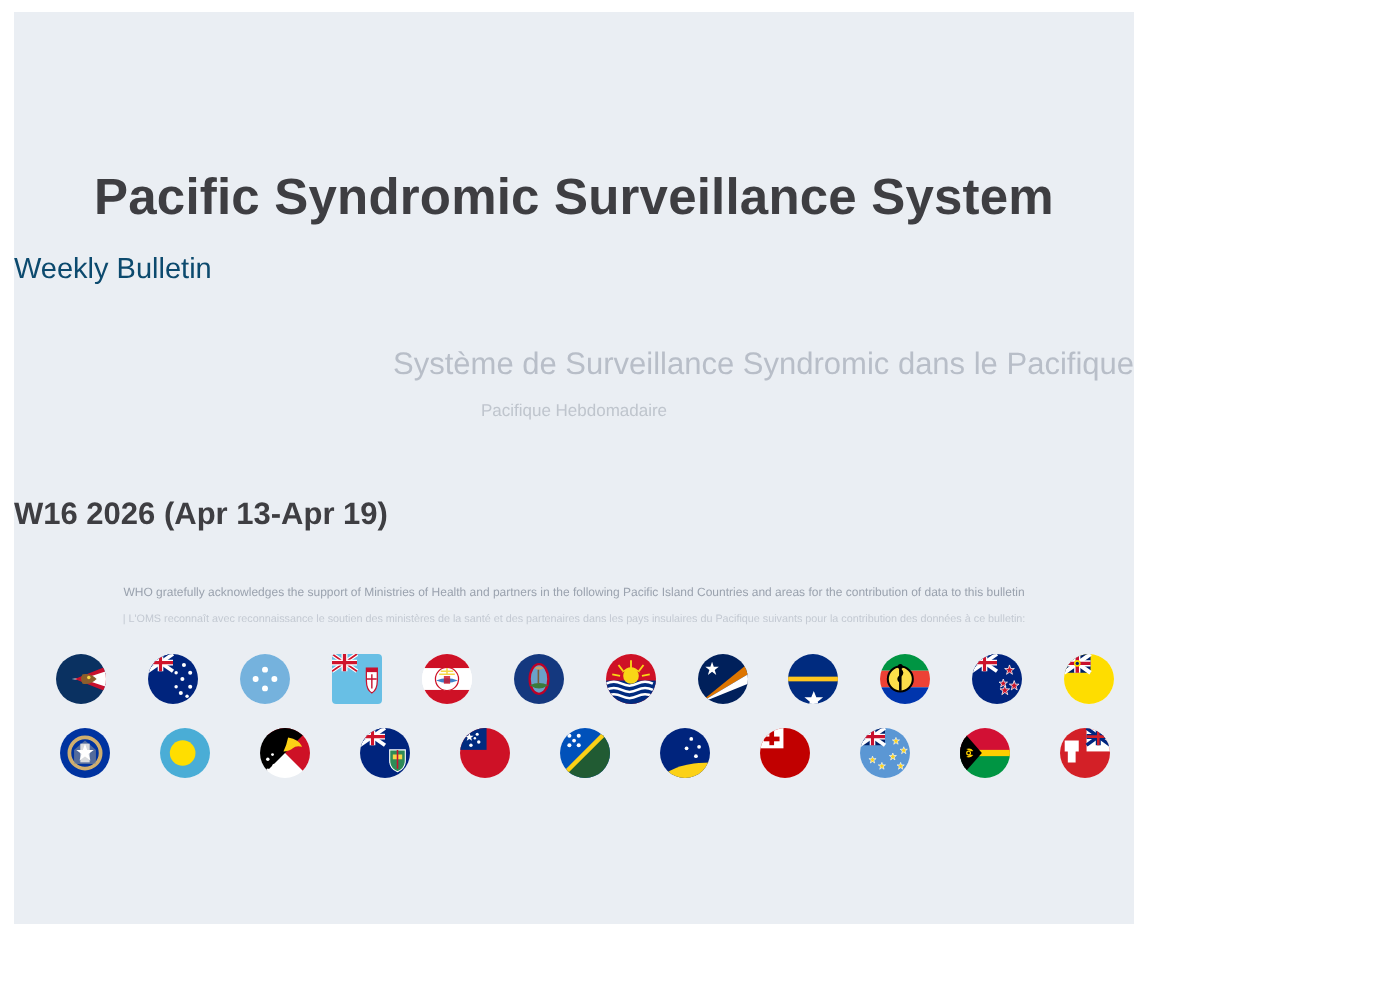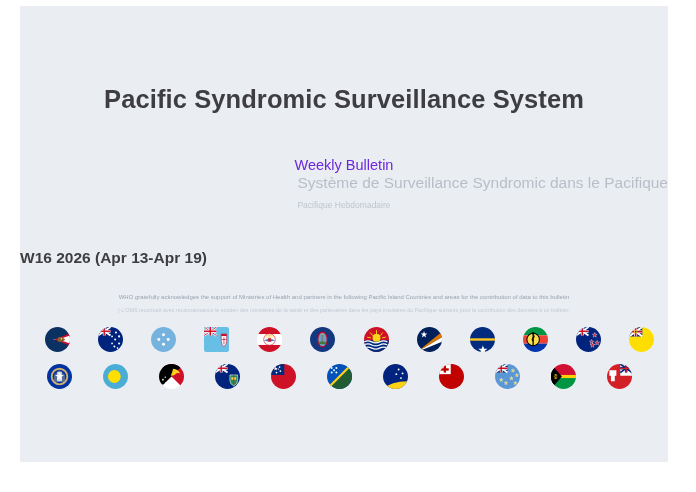--- a/index.html
+++ b/index.html
@@ -10,23 +10,23 @@
   body {
     width: 696px;
     height: 492px;
     overflow: hidden;
     font-family: "Liberation Sans", sans-serif;
     -webkit-font-smoothing: antialiased;
   }
 
   #page {
     position: absolute;
-    left: 20px;
+    left: 7px;
     top: 6px;
-    width: 648px;
+    width: 560px;
     height: 456px;
     background: #eaeef3;
     box-sizing: border-box;
   }
 
   .title {
     position: absolute;
     left: 0;
     top: 79px;
     width: 100%;
@@ -35,25 +35,23 @@
     font-weight: bold;
     color: #3e3e42;
     letter-spacing: 0.1px;
   }
 
   .subtitle {
     position: absolute;
     left: 0;
     top: 121px;
     width: 100%;
-    text-align: center;
     font-size: 14.5px;
     font-weight: normal;
-    color: #6d28d9;
-    margin-top: 30px;
+    color: #0c4a6e;
   }
 
   .title-fr {
     position: absolute;
     left: 0;
     top: 168px;
     width: 100%;
     text-align: right;
     font-size: 15.5px;
     font-weight: normal;

